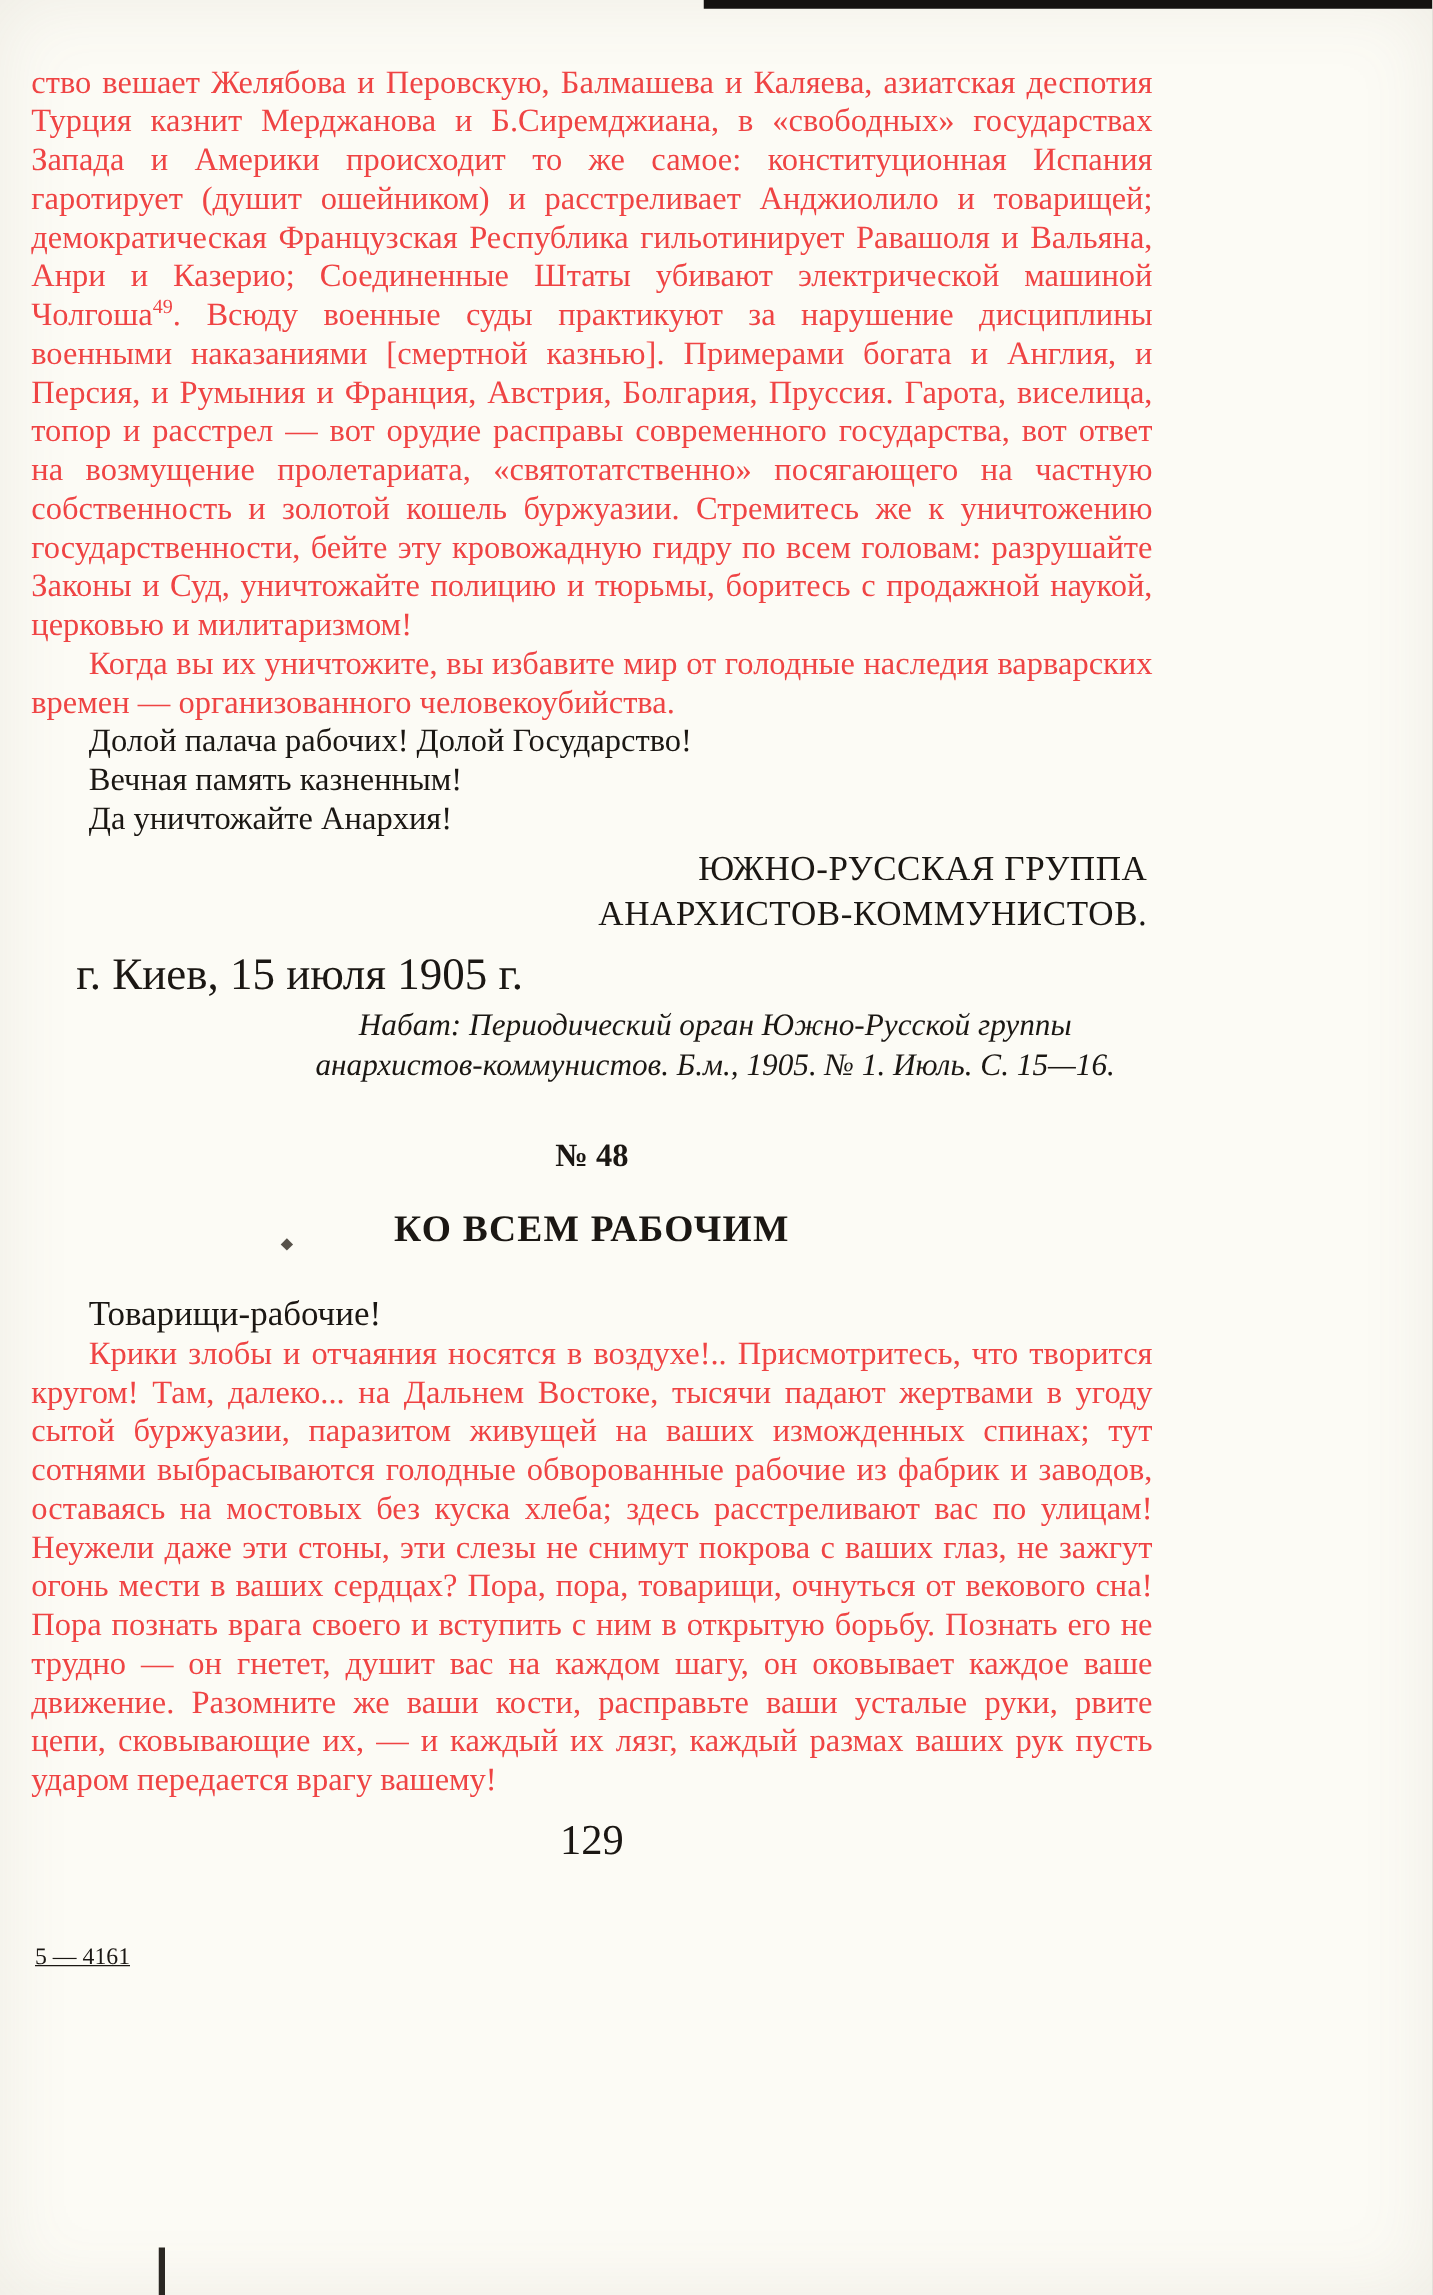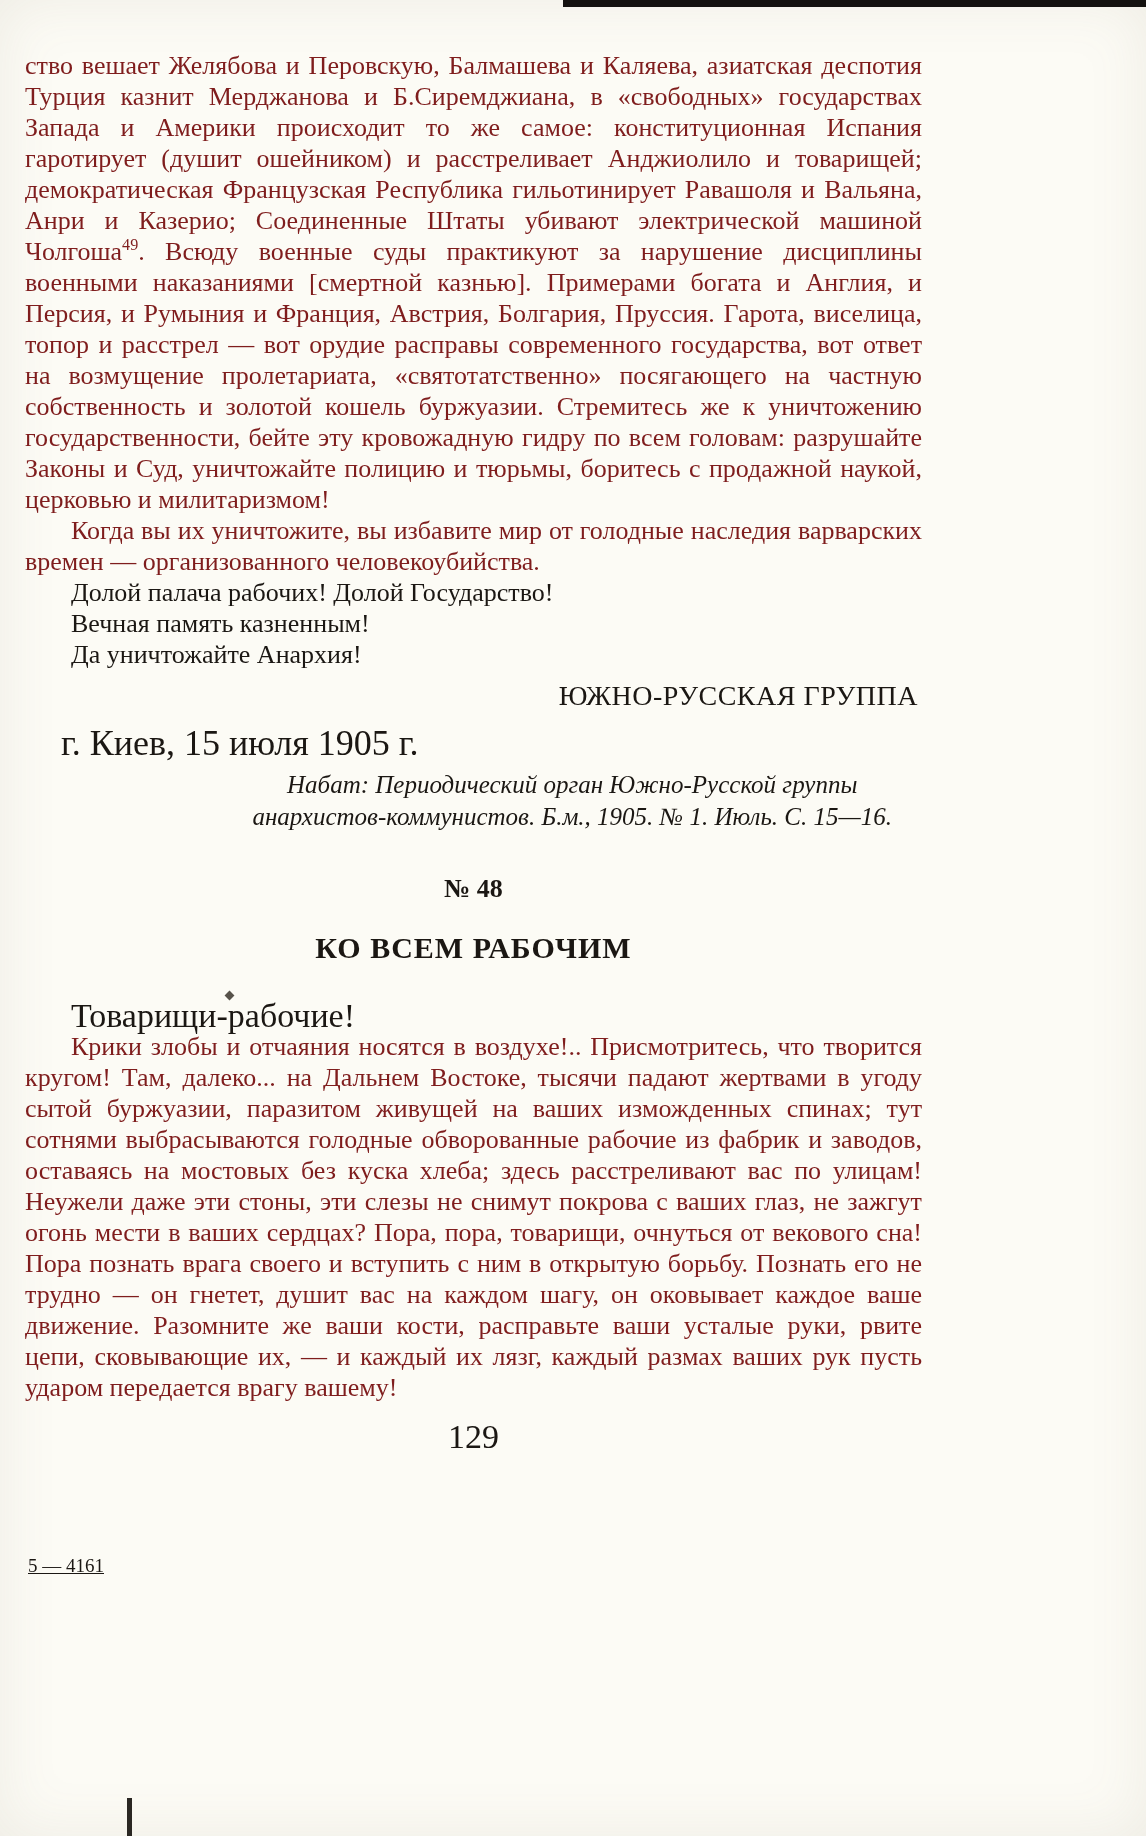--- a/index.html
+++ b/index.html
@@ -18,21 +18,21 @@
     position: absolute;
     left: 25px;
     top: 50px;
     width: 897px;
   }
   p { margin: 0; }
   .body-par {
     font-size: 26px;
     line-height: 31px;
     text-align: justify;
-    color: #7f1d1d;
+    color: #ef4444;
   }
   .indent { text-indent: 46px; }
   .no-indent { text-indent: 0; }
   sup.fnref {
     font-size: 0.62em;
     vertical-align: super;
     line-height: 0;
   }
   .slogan {
     font-size: 26px;
@@ -73,21 +73,21 @@
   .doc-title {
     margin-top: 12px;
     text-align: center;
     font-weight: bold;
     font-size: 30px;
     line-height: 36px;
     letter-spacing: 1px;
   }
   .salutation {
     margin-top: 34px;
-    font-size: 34px;
+    font-size: 28px;
     line-height: 31px;
     text-indent: 46px;
   }
   .page-number {
     margin-top: 18px;
     text-align: center;
     font-size: 34px;
     line-height: 31px;
   }
   .printer-mark {
@@ -121,20 +121,21 @@
     <p class="body-par no-indent"><span>ство вешает Желябова и Перовскую, Балмашева и Каляева, азиатская деспотия Турция казнит Мерджанова и Б.Сиремджиана, в «свободных» государствах Запада и Америки происходит то же самое: конституционная Испания гаротирует (душит ошейником) и расстреливает Анджиолило и товарищей; демократическая Французская Республика гильотинирует Равашоля и Вальяна, Анри и Казерио; Соединенные Штаты убивают электрической машиной Чолгоша</span><sup class="fnref">49</sup><span>. Всюду военные суды практикуют за нарушение дисциплины военными наказаниями [смертной казнью]. Примерами богата и Англия, и Персия, и Румыния и Франция, Австрия, Болгария, Пруссия. Гарота, виселица, топор и расстрел — вот орудие расправы современного государства, вот ответ на возмущение пролетариата, «святотатственно» посягающего на частную собственность и золотой кошель буржуазии. Стремитесь же к уничтожению государственности, бейте эту кровожадную гидру по всем головам: разрушайте Законы и Суд, уничтожайте полицию и тюрьмы, боритесь с продажной наукой, церковью и милитаризмом!</span></p>
 
     <p class="body-par indent">Когда вы их уничтожите, вы избавите мир от голодные наследия варварских времен — организованного человекоубийства.</p>
 
     <p class="slogan">Долой палача рабочих! Долой Государство!</p>
     <p class="slogan">Вечная память казненным!</p>
     <p class="slogan">Да уничтожайте Анархия!</p>
 
     <div class="signature">
       <div>ЮЖНО-РУССКАЯ ГРУППА</div>
+      <div>АНАРХИСТОВ-КОММУНИСТОВ.</div>
     </div>
 
     <p class="dateline">г. Киев, 15 июля 1905 г.</p>
 
     <p class="citation">Набат: Периодический орган Южно-Русской группы анархистов-коммунистов. Б.м., 1905. № 1. Июль. С. 15—16.</p>
 
     <h3 class="doc-number">№ 48</h3>
 
     <h2 class="doc-title">КО ВСЕМ РАБОЧИМ</h2>
 

